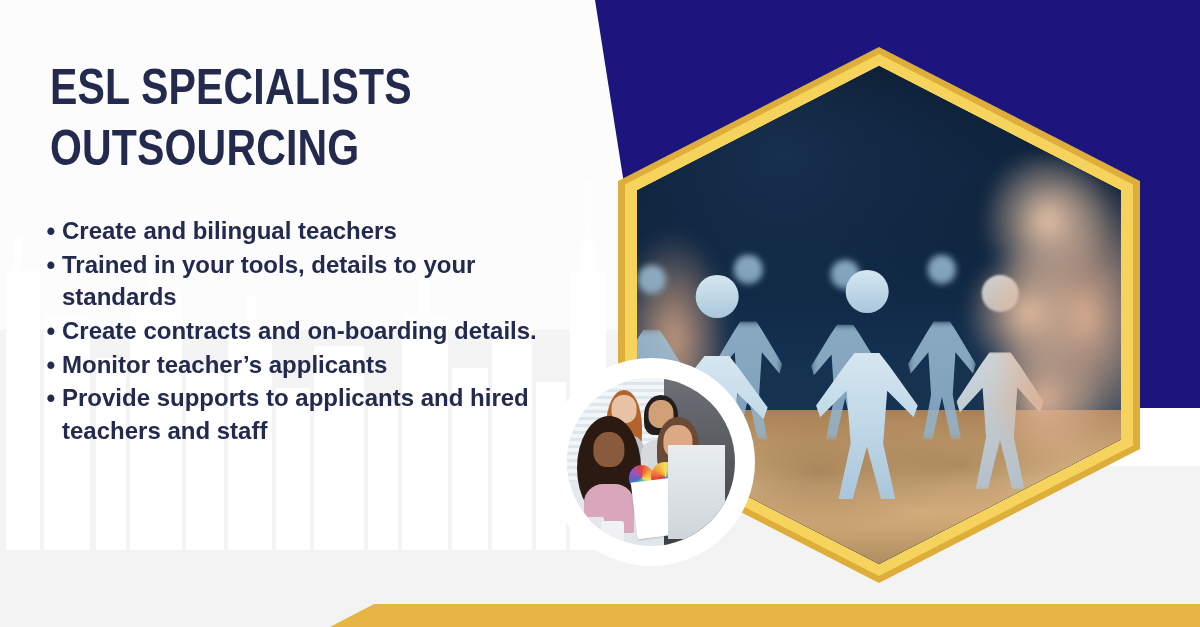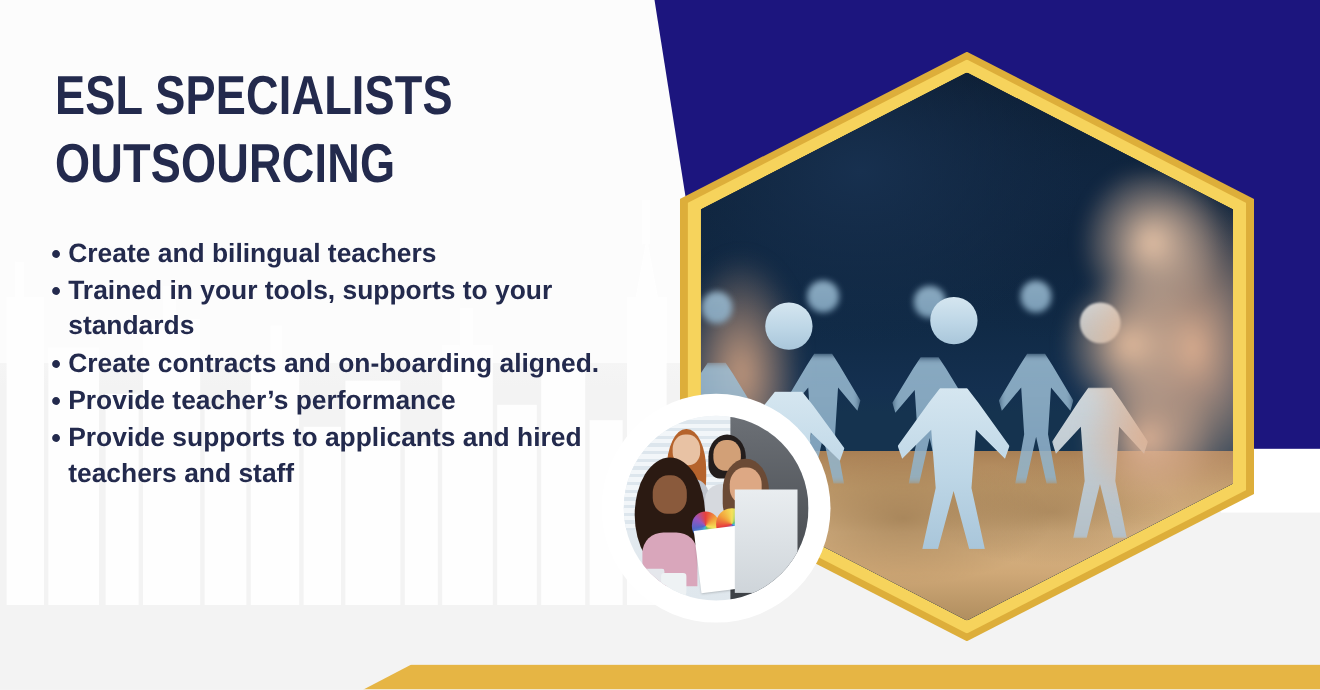--- a/index.html
+++ b/index.html
@@ -297,29 +297,29 @@
       <span class="line">Outsourcing</span>
     </h1>
 
     <ul class="bullets" style="list-style:none;">
       <li class="bullet">
         <span class="dot">•</span>
         <span class="txt">Create and bilingual teachers</span>
       </li>
       <li class="bullet">
         <span class="dot">•</span>
-        <span class="txt">Trained in your tools, supports to your standards</span>
-      </li>
-      <li class="bullet">
-        <span class="dot">•</span>
-        <span class="txt">Create contracts and on-boarding aligned.</span>
-      </li>
-      <li class="bullet">
-        <span class="dot">•</span>
-        <span class="txt">Provide teacher’s performance</span>
+        <span class="txt">Trained in your tools, details to your standards</span>
+      </li>
+      <li class="bullet">
+        <span class="dot">•</span>
+        <span class="txt">Create contracts and on-boarding details.</span>
+      </li>
+      <li class="bullet">
+        <span class="dot">•</span>
+        <span class="txt">Monitor teacher’s applicants</span>
       </li>
       <li class="bullet">
         <span class="dot">•</span>
         <span class="txt">Provide supports to applicants and hired teachers and staff</span>
       </li>
     </ul>
   </div>
 
 </div>
 

